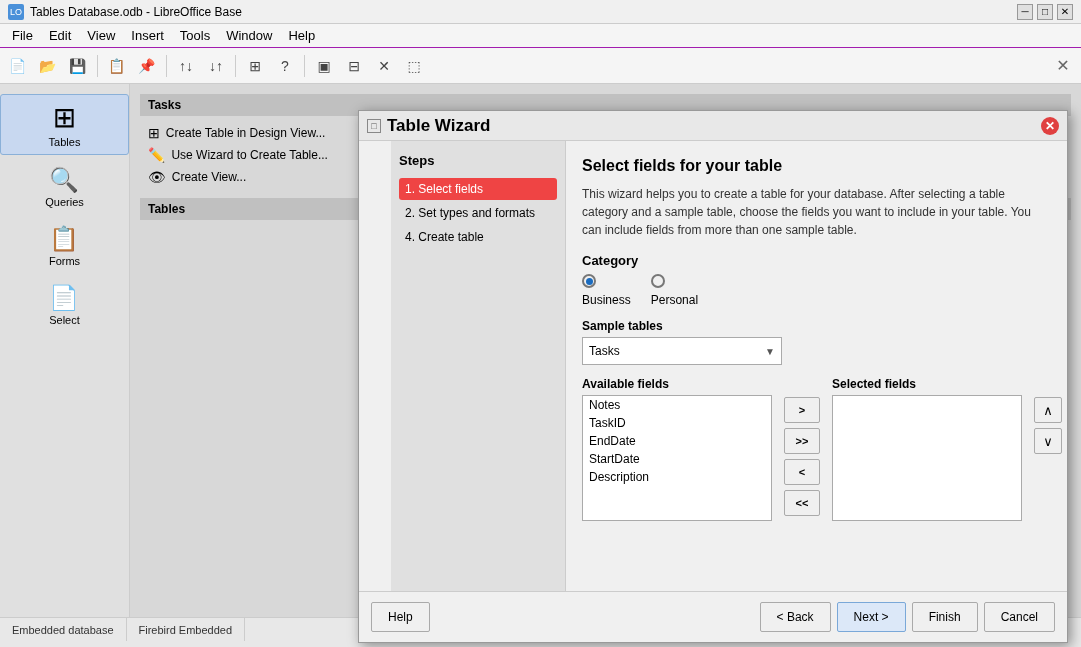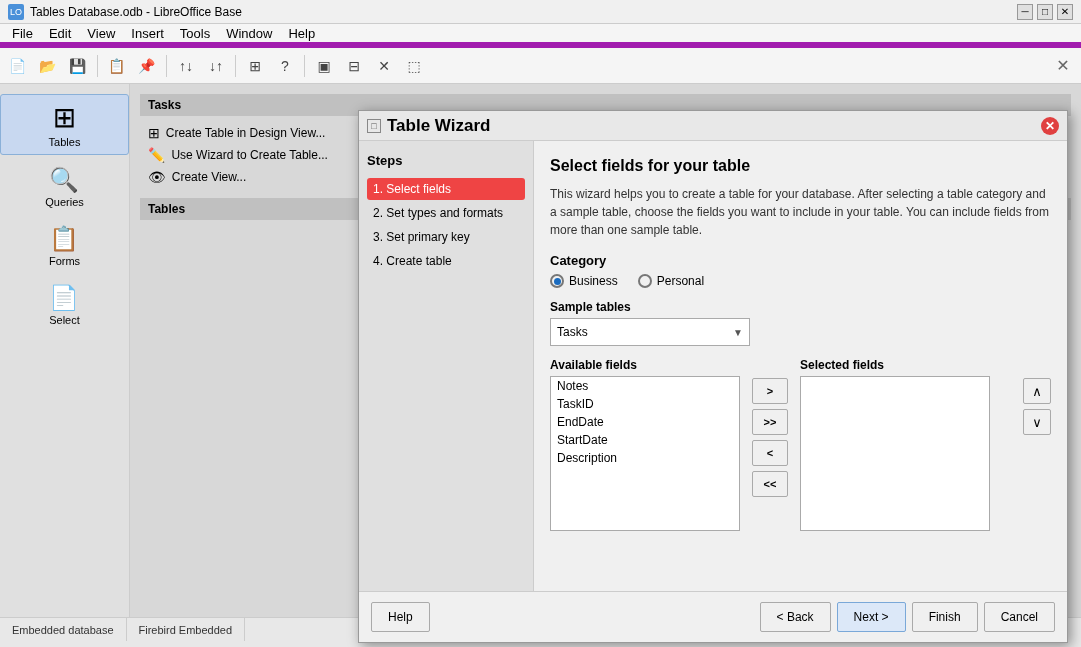--- a/index.html
+++ b/index.html
@@ -21,21 +21,21 @@
     .titlebar-controls { display: flex; gap: 4px; }
     .titlebar-btn { width: 16px; height: 16px; border: 1px solid #999; background: #e0e0e0; cursor: pointer; display: flex; align-items: center; justify-content: center; font-size: 10px; }
 
     
     .menubar {
       background: #f5f5f5;
       height: 24px;
       display: flex;
       align-items: center;
       padding: 0 4px;
-      border-bottom: 6px solid #a21caf;
+      border-bottom: 1px solid #a21caf;
       font-size: 13px;
     }
     .menubar-item { padding: 2px 8px; cursor: pointer; }
 
     
     .toolbar {
       background: #f5f5f5;
       height: 36px;
       display: flex;
       align-items: center;
@@ -137,42 +137,42 @@
       border-bottom: 1px solid #ccc;
       height: 30px;
       display: flex;
       align-items: center;
       padding: 0 8px;
     }
     .dialog-titlebar-icon { width: 14px; height: 14px; border: 1px solid #888; margin-right: 6px; display: flex; align-items: center; justify-content: center; font-size: 9px; color: #555; }
     .dialog-titlebar-title { flex: 1; font-size: 17px; font-weight: bold; }
     .dialog-close-btn { width: 18px; height: 18px; background: #e04040; border-radius: 50%; border: none; cursor: pointer; display: flex; align-items: center; justify-content: center; color: white; font-size: 12px; font-weight: bold; }
 
-    .dialog-body { display: flex; height: 450px; }
+    .dialog-body { display: flex; height: 450px; padding-left: 32px; }
 
     
     .steps-panel {
       width: 175px;
       background: #e0e0e0;
       border-right: 1px solid #ccc;
       padding: 12px 8px;
     }
     .steps-title { font-weight: bold; font-size: 13px; margin-bottom: 10px; }
     .step-item { padding: 4px 6px; font-size: 12px; cursor: pointer; border-radius: 2px; margin-bottom: 2px; }
     .step-item.active { background: #ef4444; color: white; border-radius: 3px; }
 
     
     .wizard-content { flex: 1; padding: 16px; overflow-y: auto; }
     .wizard-title { font-size: 16px; font-weight: bold; margin-bottom: 10px; }
     .wizard-description { font-size: 12px; color: #333; line-height: 1.5; margin-bottom: 14px; }
 
     .category-section { margin-bottom: 12px; }
     .category-label { font-size: 13px; font-weight: bold; margin-bottom: 6px; }
     .radio-group { display: flex; align-items: center; gap: 20px; }
-    .radio-option { display: flex; align-items: flex-start; gap: 5px; cursor: pointer; font-size: 12px; }
+    .radio-option { display: flex; align-items: flex-start; gap: 5px; cursor: pointer; font-size: 12px; flex-direction: column; }
     .radio-circle { width: 14px; height: 14px; border-radius: 50%; border: 2px solid #777; display: flex; align-items: center; justify-content: center; }
     .radio-circle.checked::after { content: ''; width: 7px; height: 7px; border-radius: 50%; background: #1a6bbf; display: block; }
 
     .sample-tables-section { margin-bottom: 12px; }
     .sample-tables-label { font-size: 12px; font-weight: bold; margin-bottom: 4px; }
     .sample-tables-select {
       width: 200px;
       height: 28px;
       border: 1px solid #aaa;
       background: white;
@@ -182,21 +182,21 @@
       align-items: center;
       justify-content: space-between;
       cursor: pointer;
     }
     .select-arrow { font-size: 10px; color: #555; }
 
     .fields-section { display: flex; gap: 12px; align-items: flex-start; }
     .field-panel-label { font-size: 12px; font-weight: bold; margin-bottom: 4px; }
     .field-list {
       width: 190px;
-      height: 155px;
+      height: 126px;
       background: white;
       border: 1px solid #aaa;
       overflow-y: auto;
       font-size: 12px;
     }
     .field-list-item { padding: 2px 6px; cursor: pointer; }
 
     .transfer-btns { display: flex; flex-direction: column; gap: 5px; justify-content: center; padding-top: 20px; }
     .transfer-btn {
       width: 36px; height: 26px;
@@ -341,21 +341,20 @@
       <span class="dialog-titlebar-title">Table Wizard</span>
       <button class="dialog-close-btn">✕</button>
     </div>
 
     <div class="dialog-body">
 
       <div class="steps-panel">
         <div class="steps-title">Steps</div>
         <div class="step-item active">1. Select fields</div>
         <div class="step-item">2. Set types and formats</div>
-        <div class="step-item">3. Set primary key</div>
         <div class="step-item">4. Create table</div>
       </div>
 
       <div class="wizard-content">
         <div class="wizard-title">Select fields for your table</div>
         <div class="wizard-description">This wizard helps you to create a table for your database. After selecting a table category and a sample table, choose the fields you want to include in your table. You can include fields from more than one sample table.</div>
 
         <div class="category-section">
           <div class="category-label">Category</div>
           <div class="radio-group">

